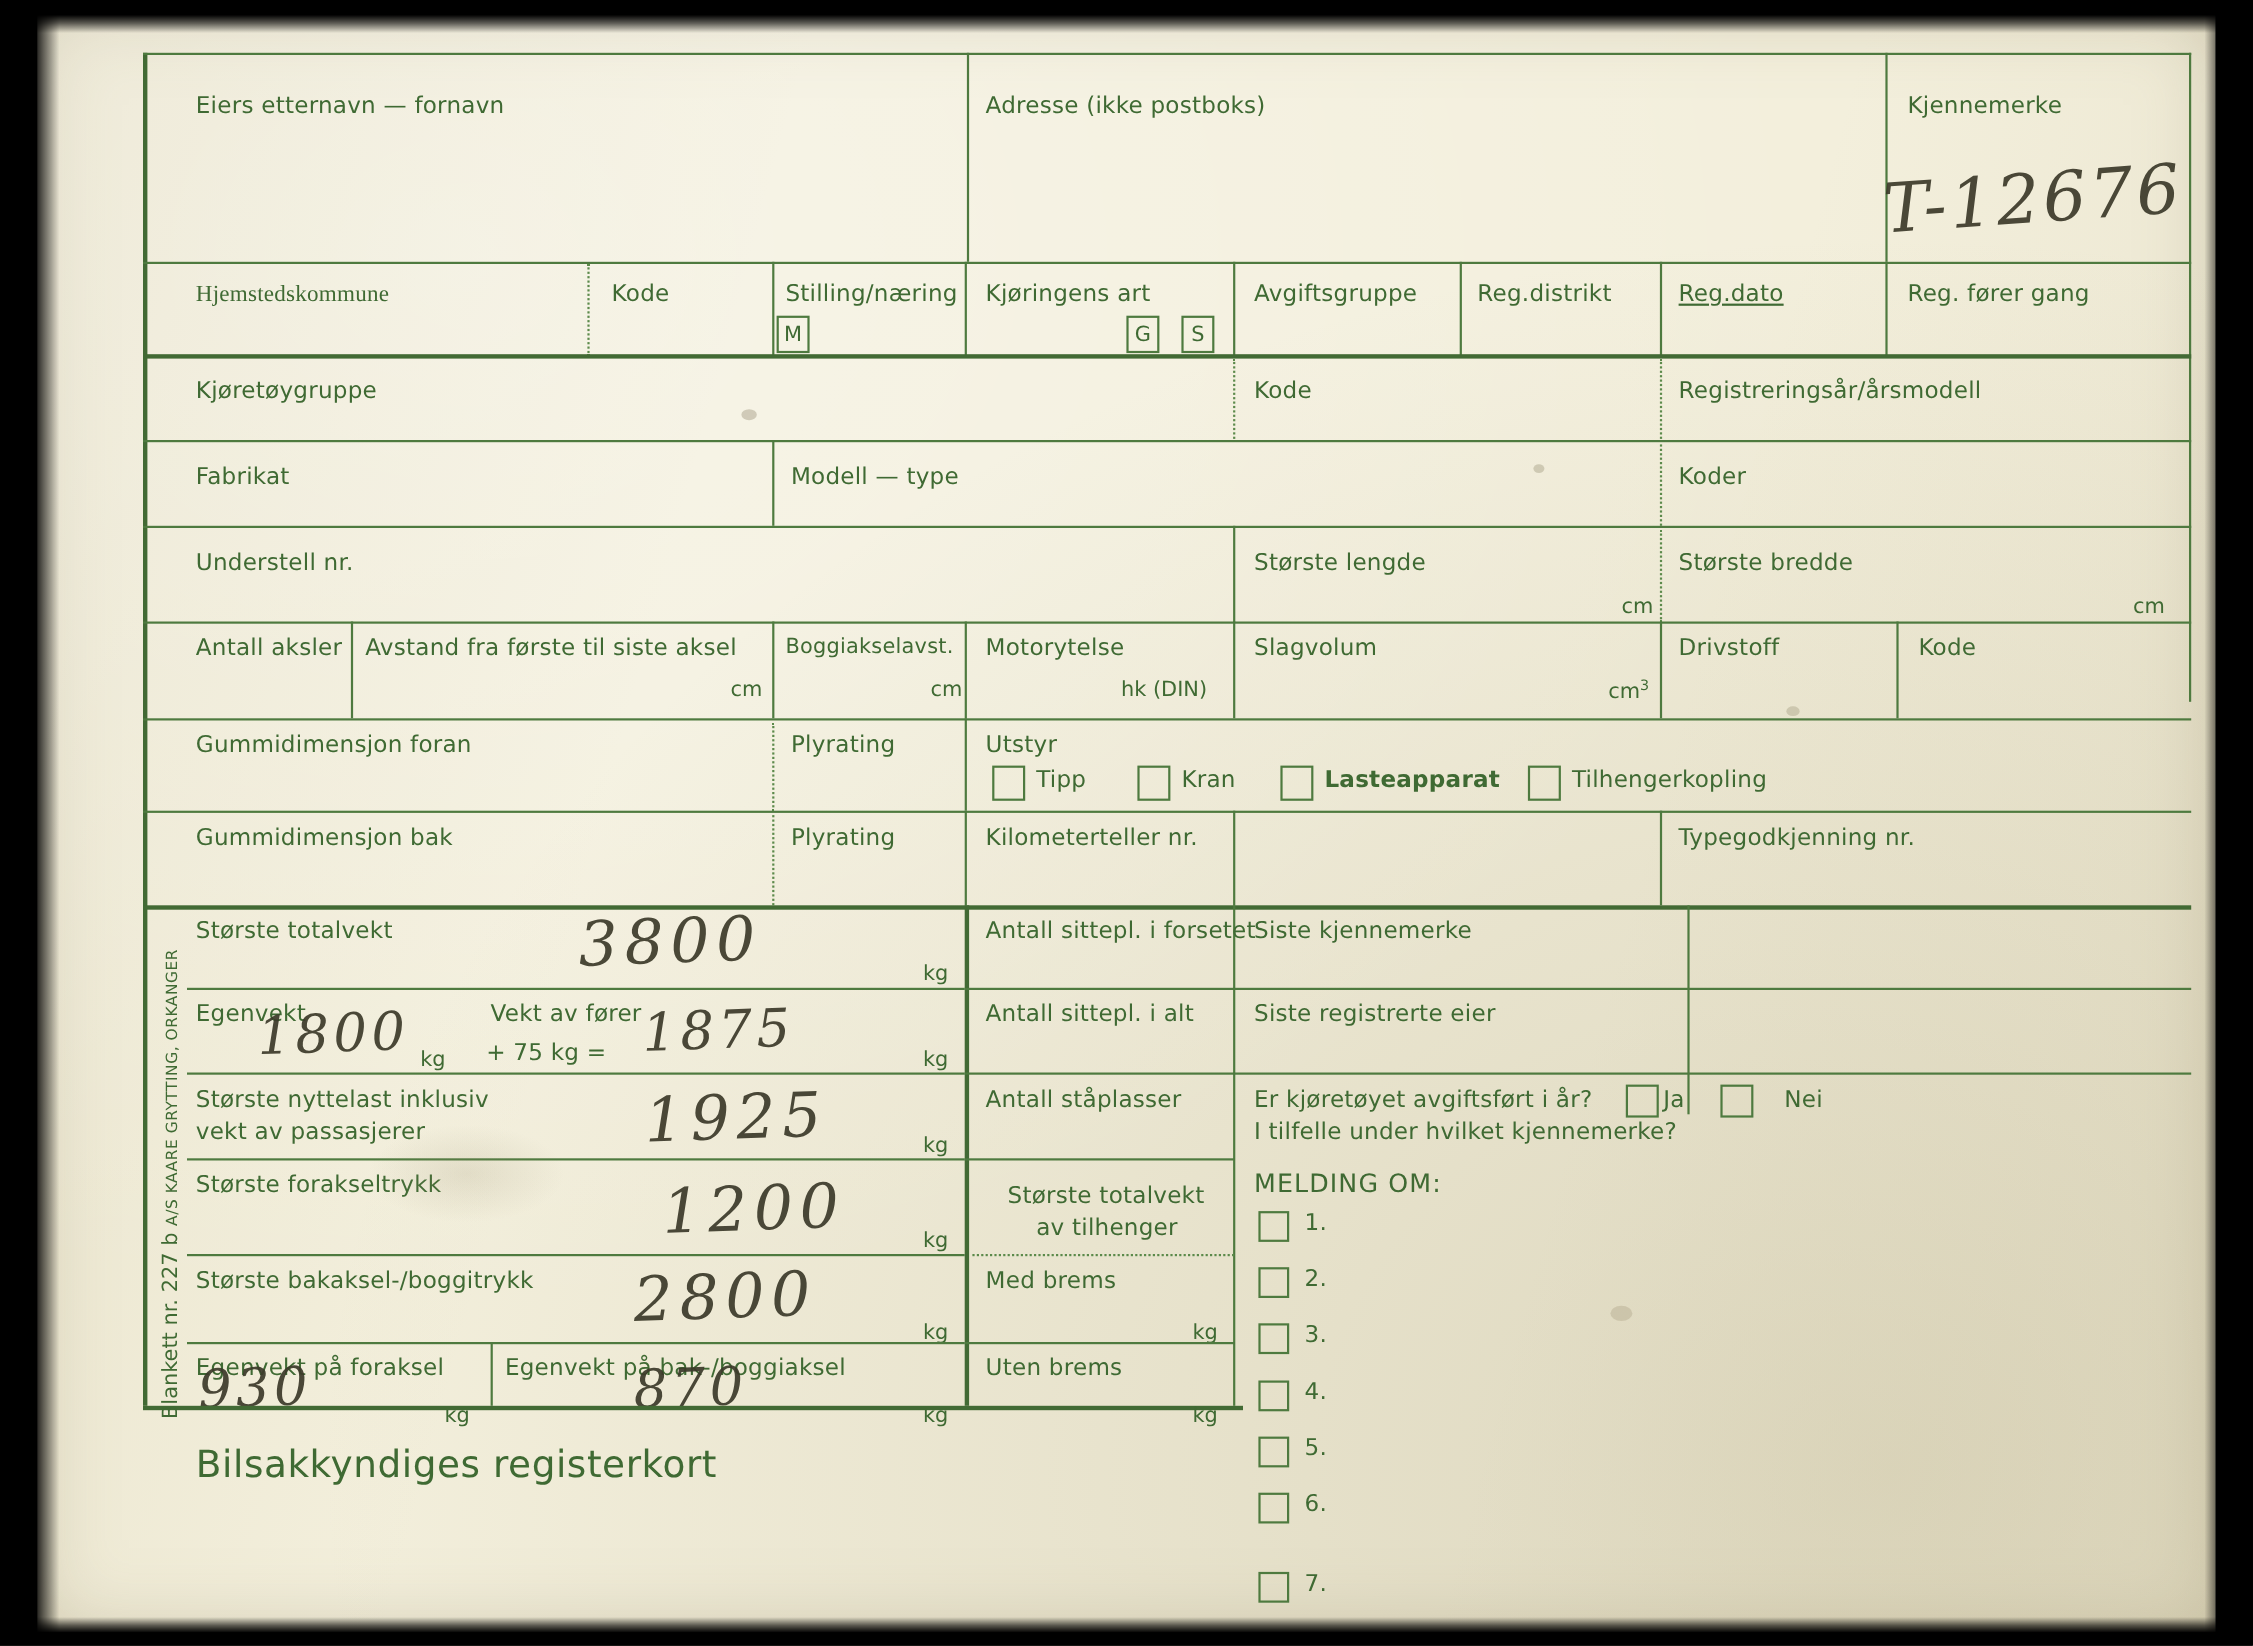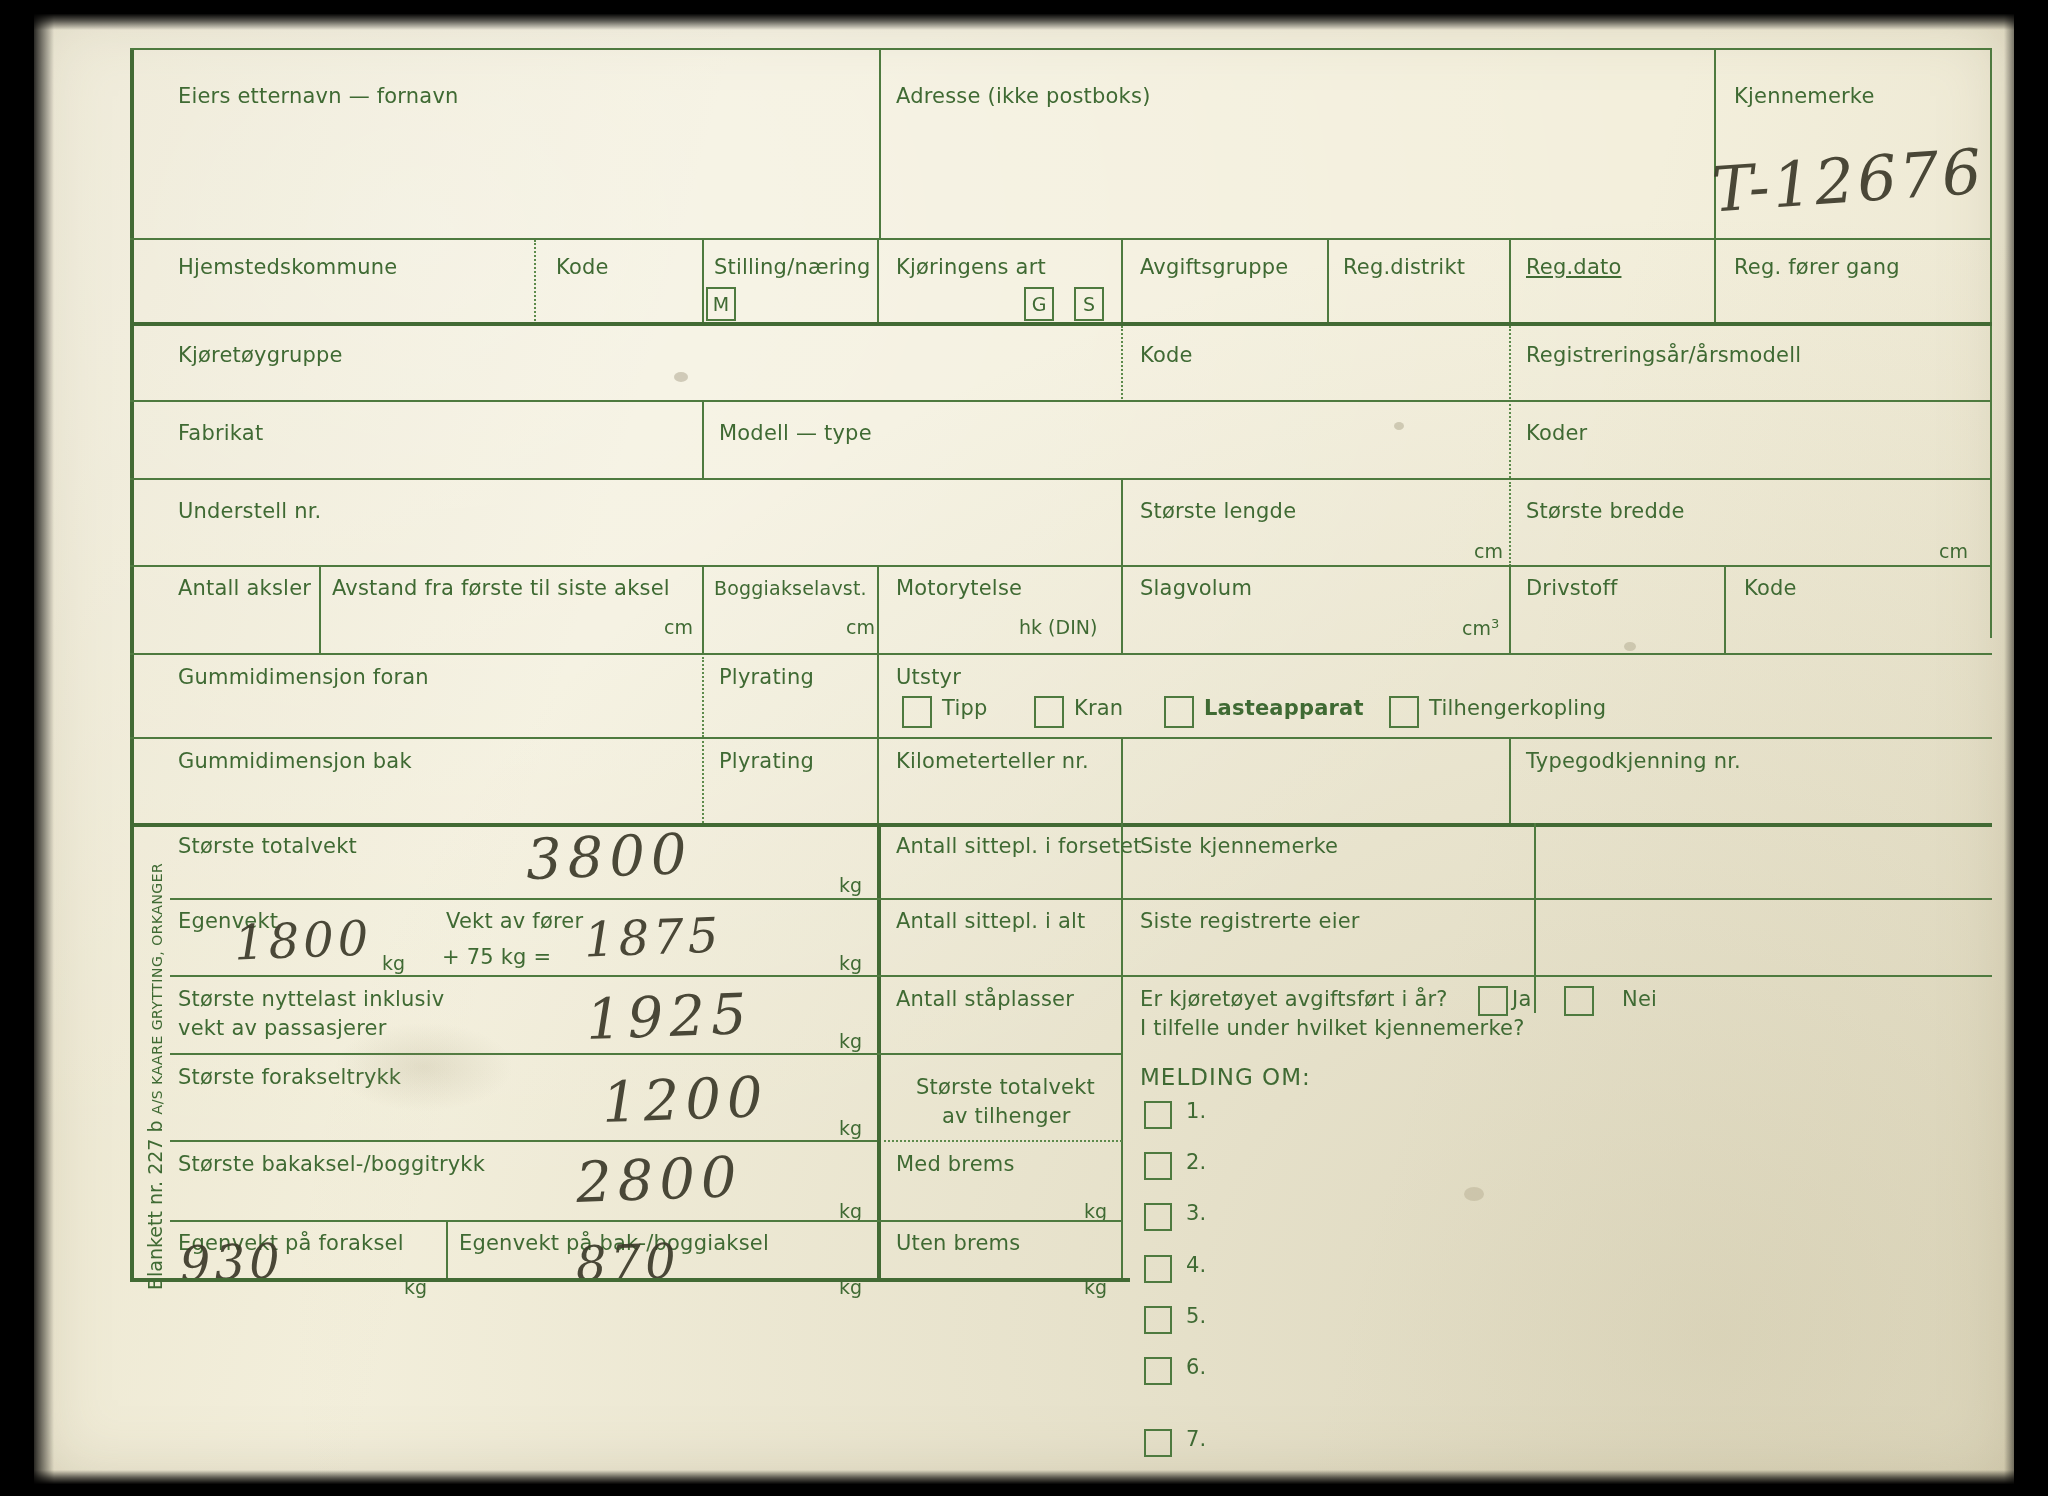--- a/index.html
+++ b/index.html
@@ -170,21 +170,21 @@
       <div class="lbl" style="left:144px; top:72px;">Eiers etternavn — fornavn</div>
       <div class="ln v" style="left:845px; top:36px; height:190px;"></div>
       <div class="lbl" style="left:862px; top:72px;">Adresse (ikke postboks)</div>
       <div class="ln v" style="left:1680px; top:36px; height:190px;"></div>
       <div class="lbl" style="left:1700px; top:72px;">Kjennemerke</div>
 
       <div class="hw plate" style="left:1678px; top:132px;">T-12676</div>
 
       <div class="ln h" style="left:96px; top:226px; width:1862px;"></div>
 
-      <div class="lbl" style="left:144px; top:243px;">Hjemstedskommune</div>
+      <div class="lbl" style="left:144px; top:243px;font-family:Liberation Serif, serif;">Hjemstedskommune</div>
       <div class="ln v dot" style="left:500px; top:228px; height:84px;"></div>
       <div class="lbl" style="left:522px; top:243px;">Kode</div>
       <div class="ln v" style="left:668px; top:226px; height:86px;"></div>
       <div class="lbl" style="left:680px; top:243px;">Stilling/næring</div>
       <div class="boxlet" style="left:672px; top:275px;">M</div>
 
       <div class="ln v" style="left:843px; top:226px; height:86px;"></div>
       <div class="lbl" style="left:862px; top:243px;">Kjøringens art</div>
       <div class="boxlet" style="left:990px; top:275px;">G</div>
       <div class="boxlet" style="left:1040px; top:275px;">S</div>
@@ -358,20 +358,21 @@
       <div class="lbl" style="left:1152px; top:1189px;">3.</div>
       <div class="chk" style="left:1110px; top:1243px;"></div>
       <div class="lbl" style="left:1152px; top:1241px;">4.</div>
       <div class="chk" style="left:1110px; top:1294px;"></div>
       <div class="lbl" style="left:1152px; top:1292px;">5.</div>
       <div class="chk" style="left:1110px; top:1345px;"></div>
       <div class="lbl" style="left:1152px; top:1343px;">6.</div>
       <div class="chk" style="left:1110px; top:1417px;"></div>
       <div class="lbl" style="left:1152px; top:1415px;">7.</div>
 
+      <div class="title" style="left:144px; top:1300px;">Bilsakkyndiges registerkort</div>
 
       <div class="sidetext" style="left:110px; top:1278px;">
         <span>Blankett nr. 227 b</span>
         <span class="tiny">A/S KAARE GRYTTING, ORKANGER</span>
       </div>
 
       <div class="stain" style="left:640px; top:360px; width:14px; height:10px; background:rgba(120,110,80,0.30);"></div>
       <div class="stain" style="left:1360px; top:410px; width:10px; height:8px; background:rgba(120,110,80,0.28);"></div>
       <div class="stain" style="left:1590px; top:630px; width:12px; height:9px; background:rgba(120,110,80,0.25);"></div>
       <div class="stain" style="left:1430px; top:1175px; width:20px; height:14px; background:rgba(130,120,85,0.22);"></div>

